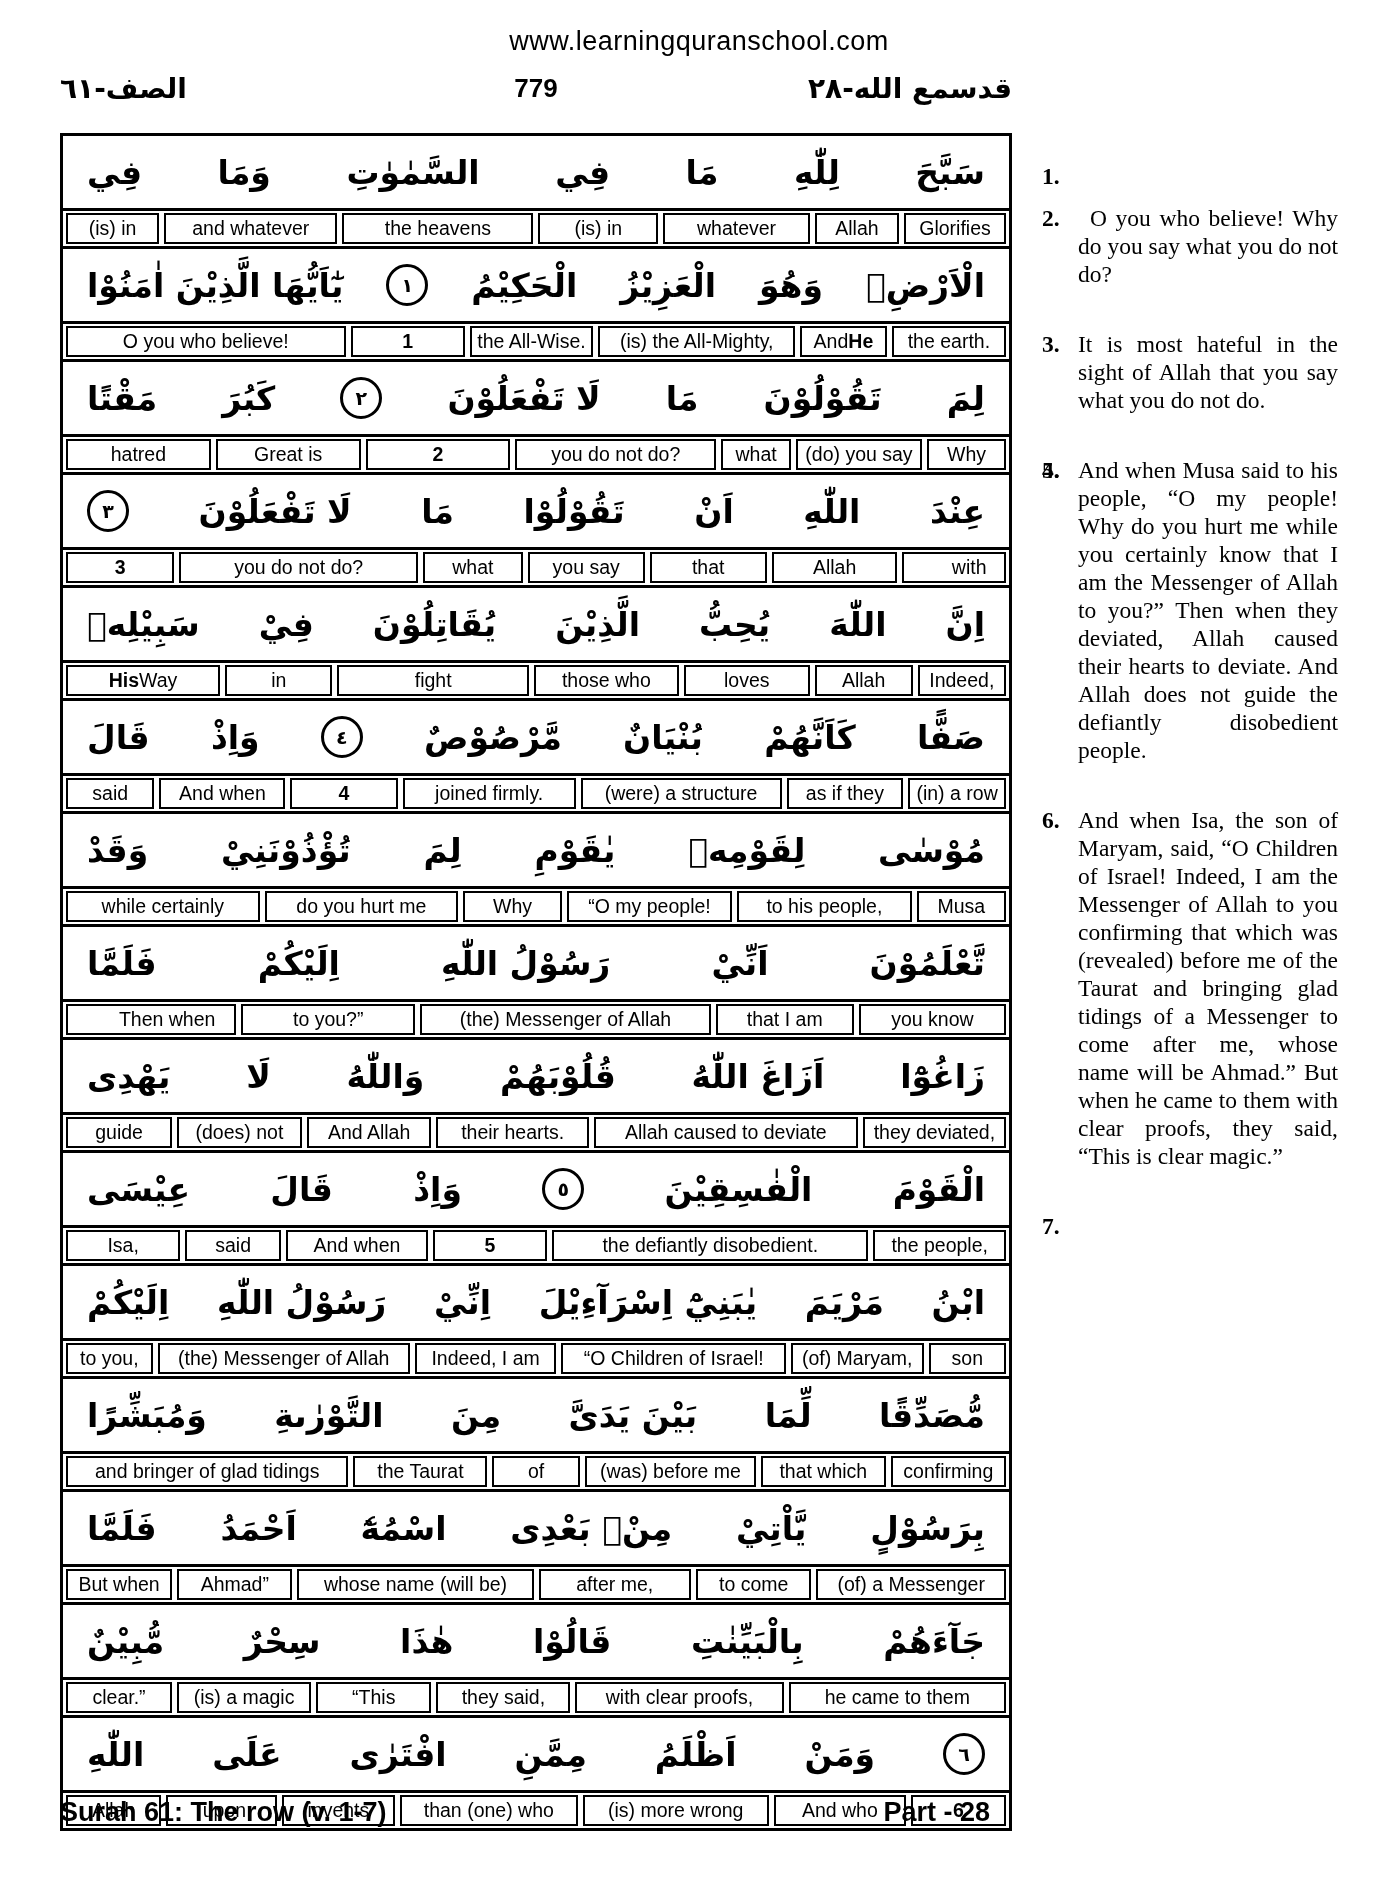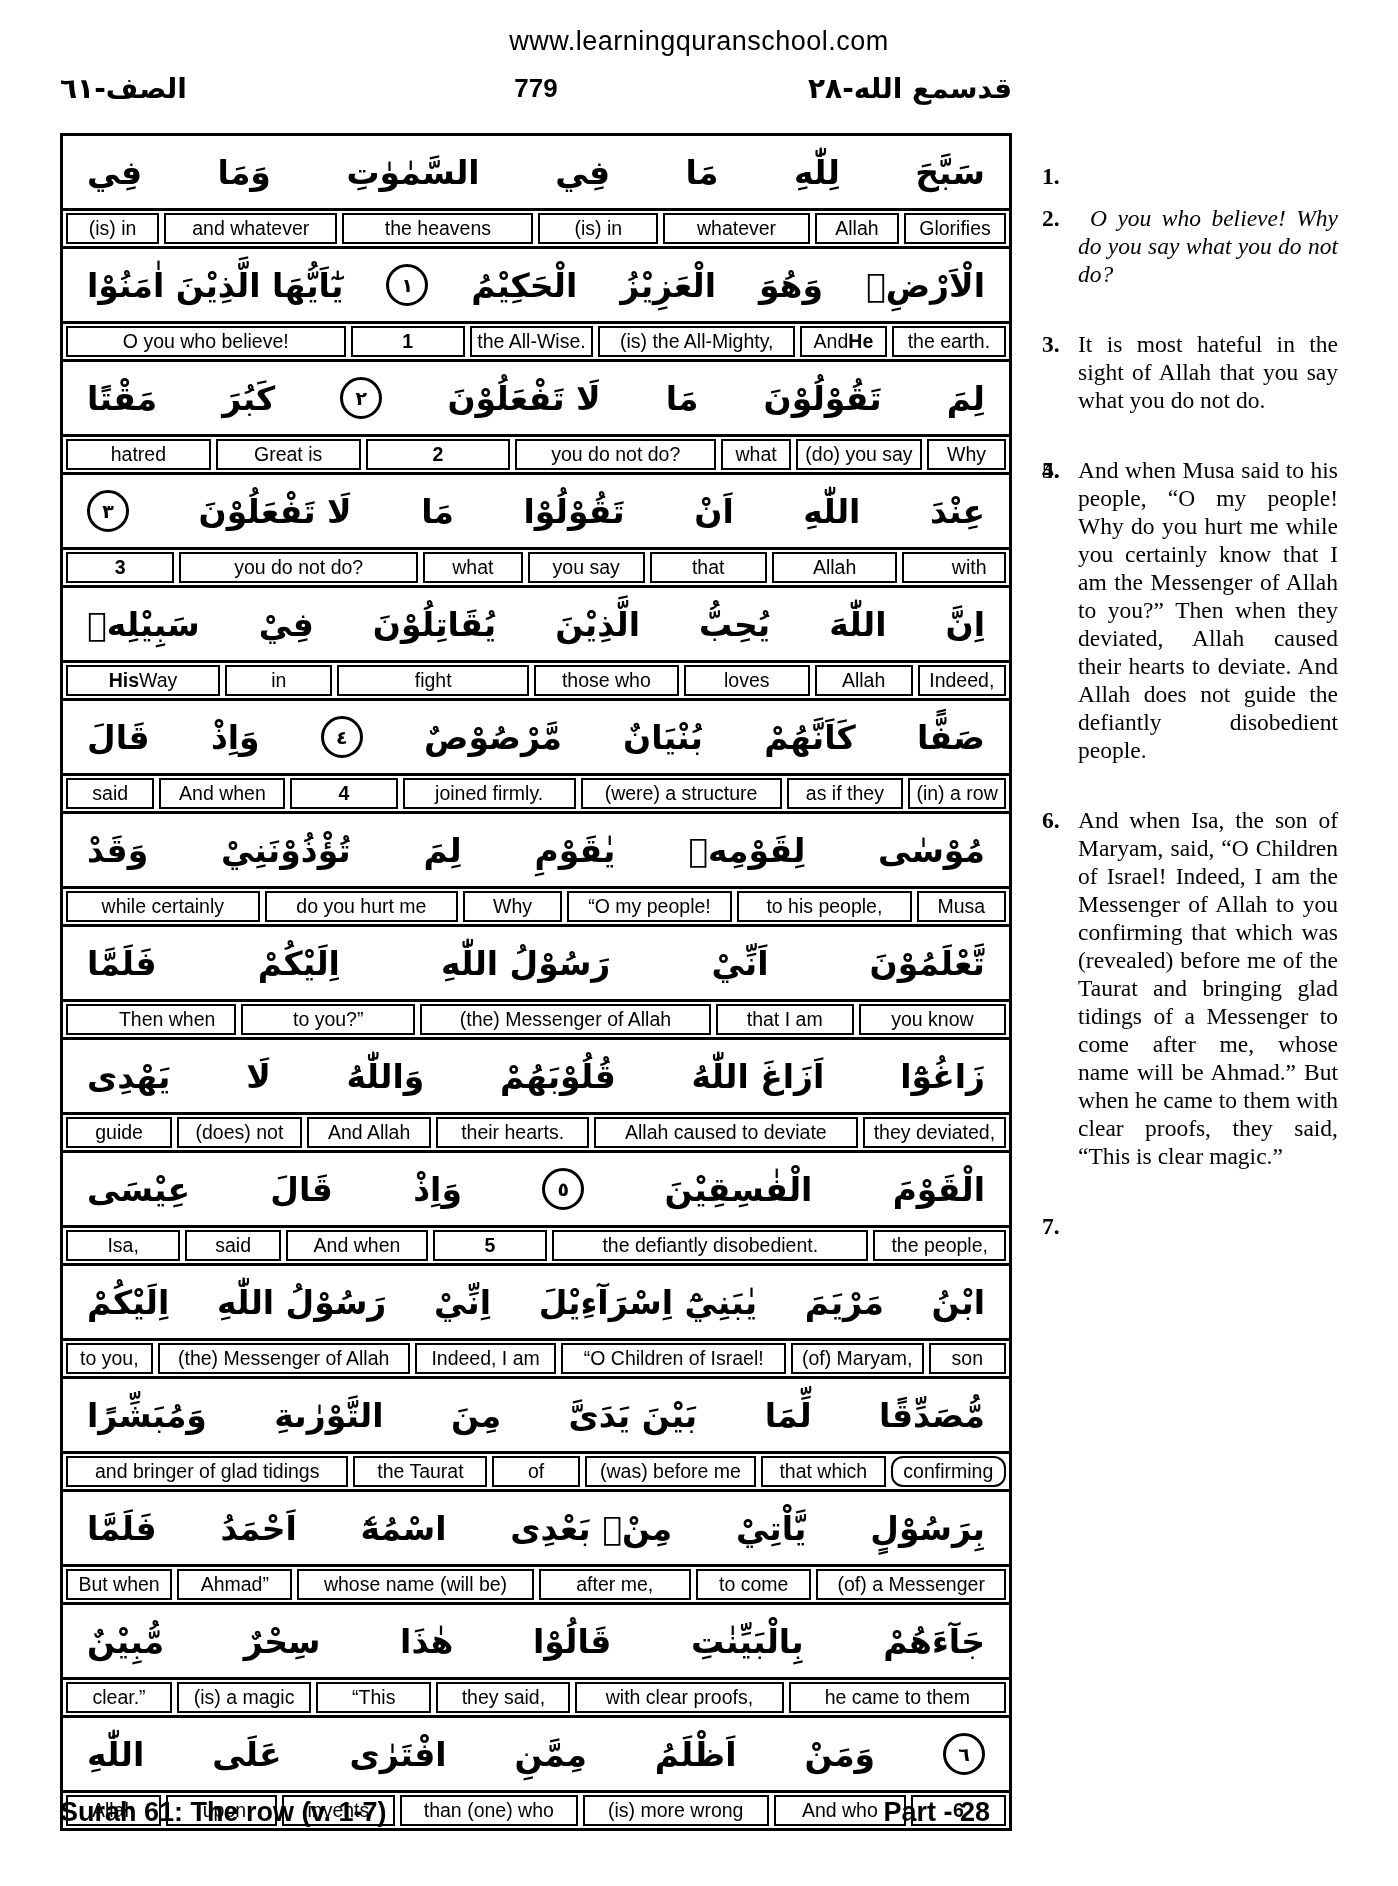--- a/index.html
+++ b/index.html
@@ -250,21 +250,21 @@
         <span class="ar-word">مِنَ</span>
         <span class="ar-word">التَّوْرٰىةِ</span>
         <span class="ar-word">وَمُبَشِّرًا</span>
       </div>
       <div class="en-row">
         <div class="en-cell" style="flex: 30 1 0%;">and bringer of glad tidings</div>
         <div class="en-cell" style="flex: 14 1 0%;">the Taurat</div>
         <div class="en-cell" style="flex: 9 1 0%;">of</div>
         <div class="en-cell" style="flex: 18 1 0%;">(was) before me</div>
         <div class="en-cell" style="flex: 13 1 0%;">that which</div>
-        <div class="en-cell" style="flex: 12 1 0%; border-radius: 12px;">confirming</div>
+        <div class="en-cell" style="flex: 12 1 0%;">confirming</div>
       </div>
       <div class="ar-row" dir="rtl">
         <span class="ar-word">بِرَسُوْلٍ</span>
         <span class="ar-word">يَّاْتِيْ</span>
         <span class="ar-word">مِنْۢ بَعْدِى</span>
         <span class="ar-word">اسْمُهٗٓ</span>
         <span class="ar-word">اَحْمَدُ</span>
         <span class="ar-word">فَلَمَّا</span>
       </div>
       <div class="en-row">
@@ -310,21 +310,21 @@
         <div class="en-cell bold" style="flex: 10 1 0%;">6</div>
       </div>
     </div>
 
   <div class="verse-col">
       <div class="verse">
         <span class="verse-num">1.</span>
       </div>
       <div class="verse">
         <span class="verse-num">2.</span>
-        <div class="verse-text" style="text-indent: 12px; font-style: italic;">O you who believe! Why do you say what you do not do?</div>
+        <div class="verse-text" style="text-indent: 12px;">O you who believe! Why do you say what you do not do?</div>
       </div>
       <div class="verse">
         <span class="verse-num">3.</span>
         <div class="verse-text">It is most hateful in the sight of Allah that you say what you do not do.</div>
       </div>
       <div class="verse">
         <span class="verse-num">4.</span>
       </div>
       <div class="verse">
         <span class="verse-num">5.</span>

